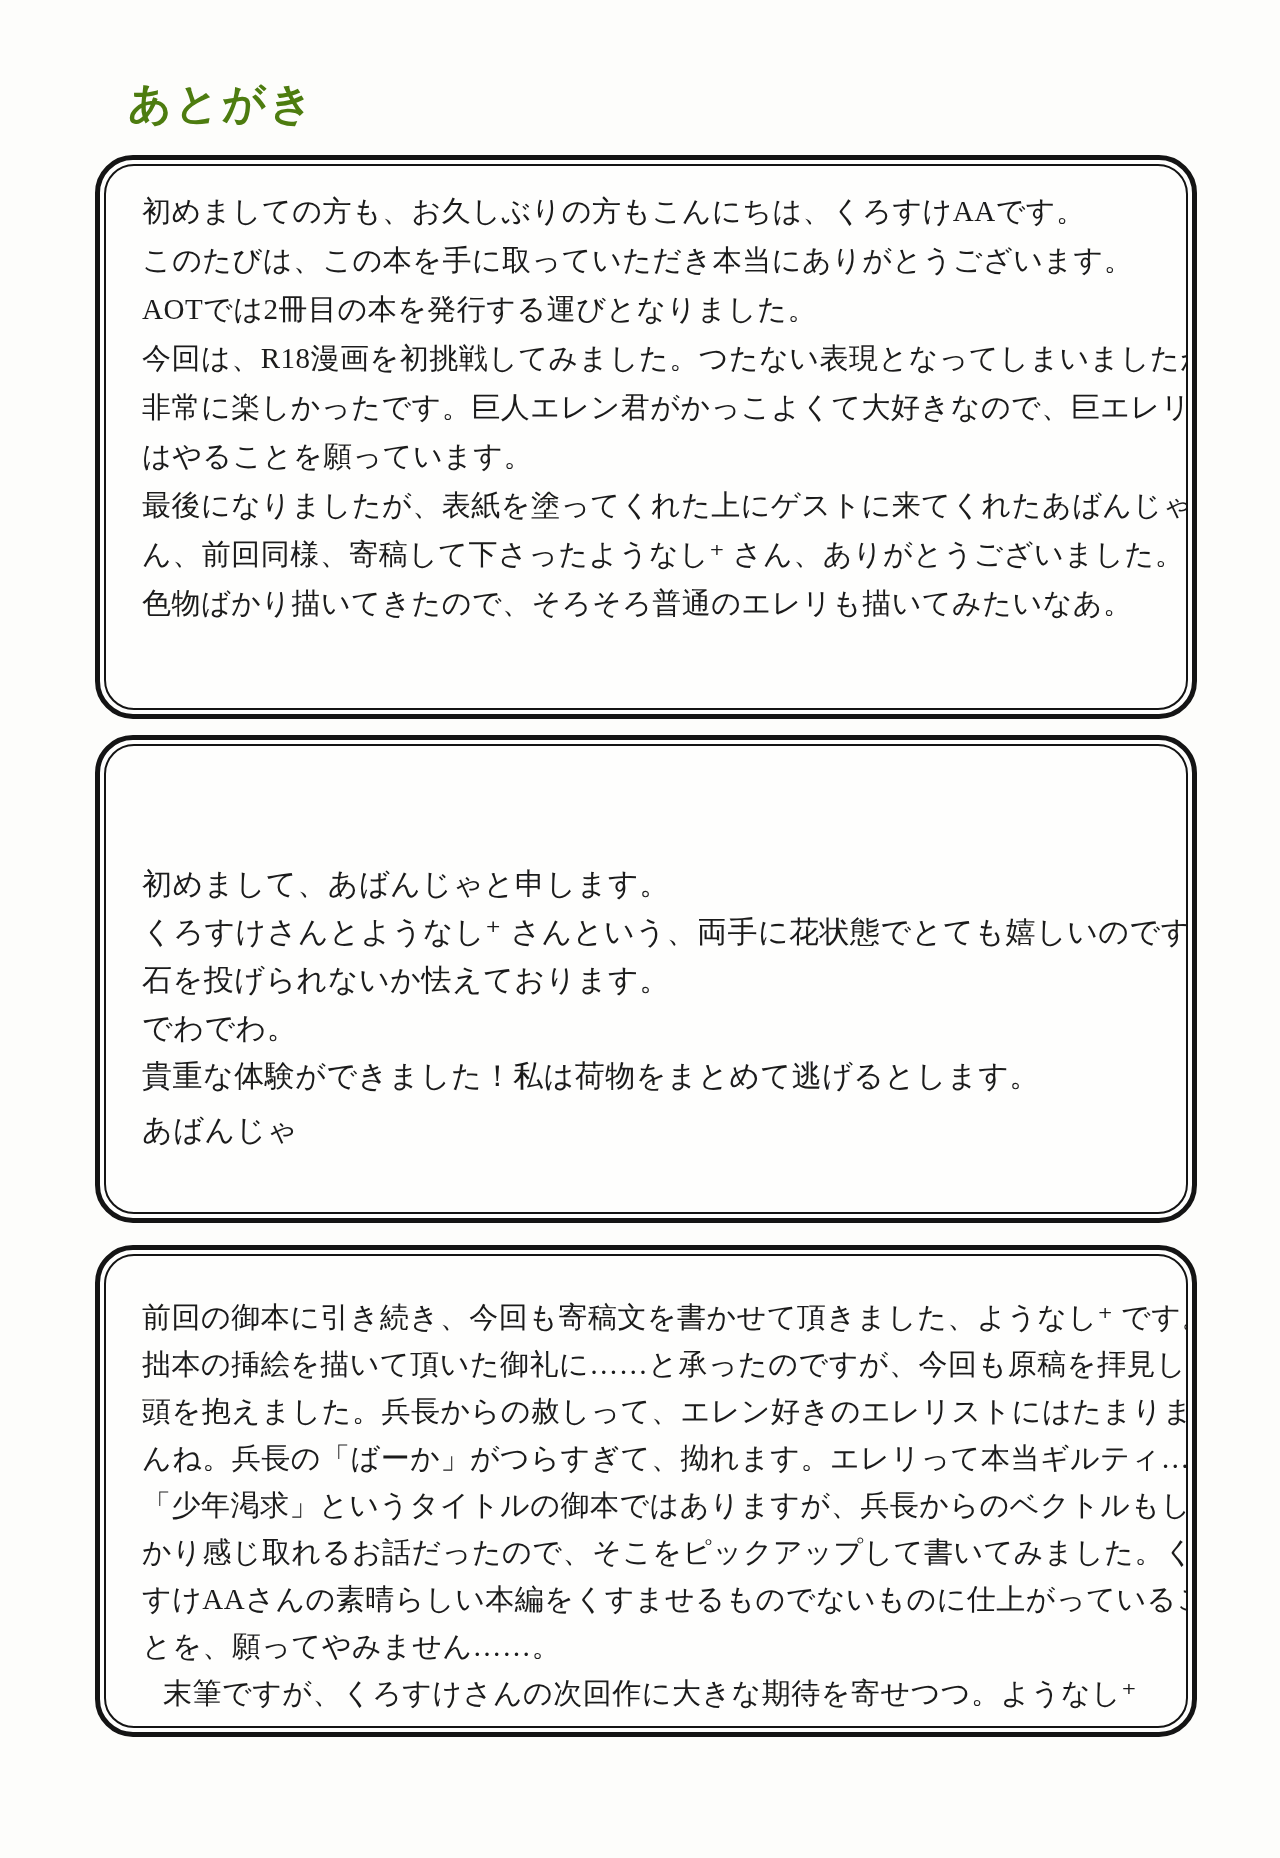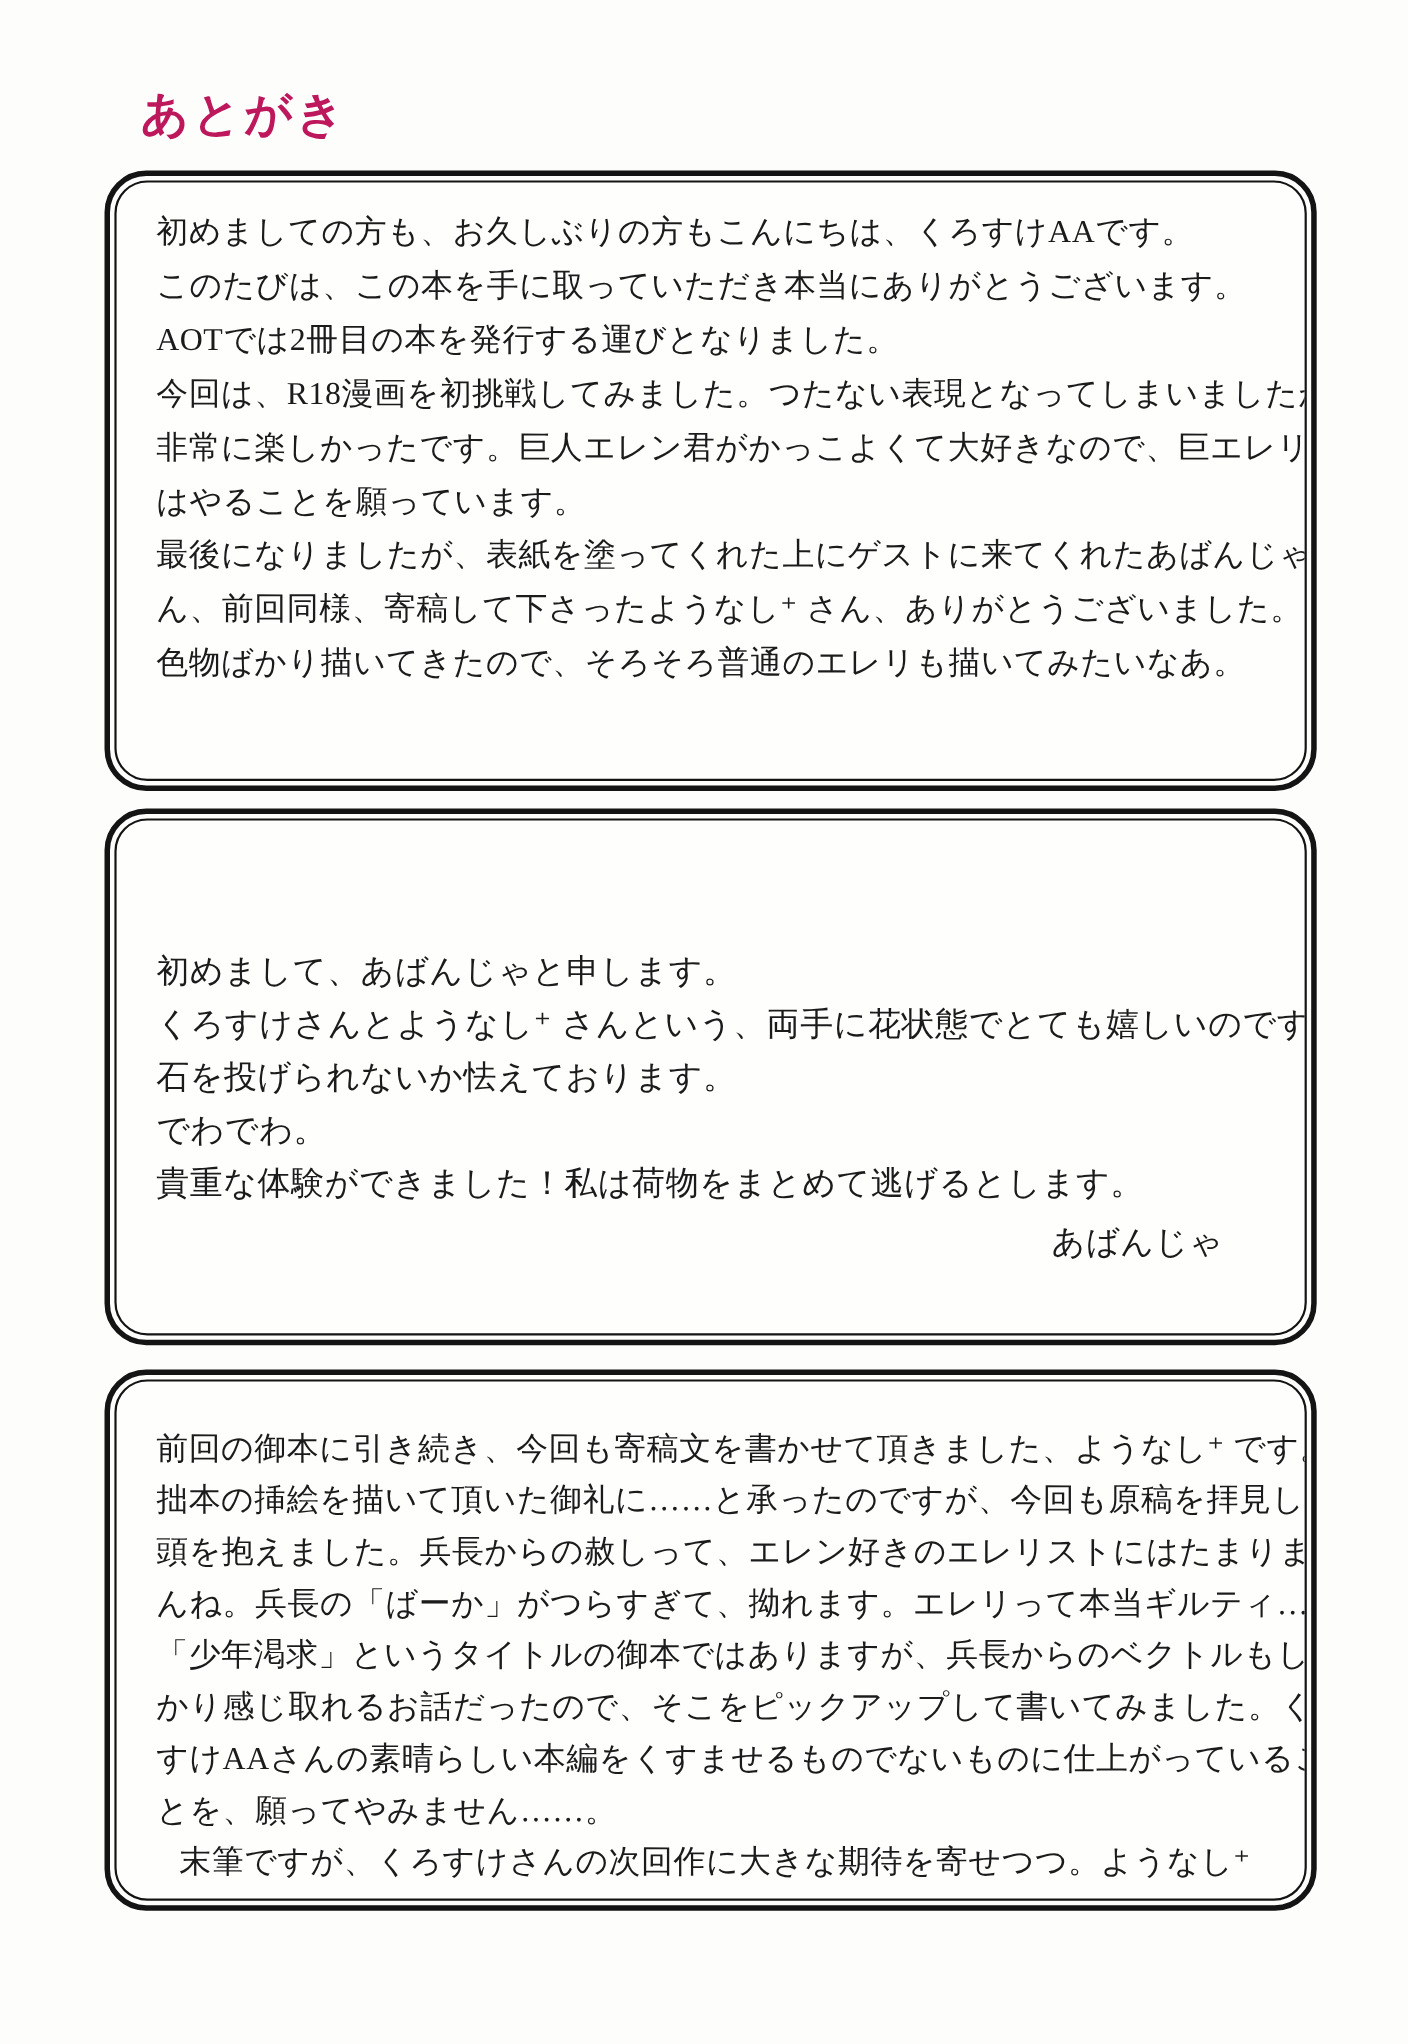--- a/index.html
+++ b/index.html
@@ -14,21 +14,21 @@
     color: #1b1b1b;
     overflow: hidden;
   }
   .page-title {
     position: absolute;
     left: 128px;
     top: 46px;
     font-family: "Liberation Serif", "DejaVu Serif", serif;
     font-size: 43px;
     letter-spacing: 3px;
-    color: #be185d;
+    color: #4d7c0f;
   }
   .box {
     position: absolute;
     left: 95px;
     width: 1102px;
     box-sizing: border-box;
     border: 5px solid #141414;
     border-radius: 38px;
     padding: 4px;
     background: #fefefd;
@@ -68,21 +68,20 @@
     display: flex;
     justify-content: space-between;
     align-items: baseline;
     padding-right: 48px;
   }
   .closing-row.gapped {
     justify-content: center;
     padding-right: 0;
   }
   .signature-right {
-    text-align: right;
     padding-right: 40px;
     margin-top: 6px;
   }
 </style>
 </head>
 <body>
 
 <h1 class="page-title">あとがき</h1>
 
 <section class="box serif-text" id="box-kurosuke">

